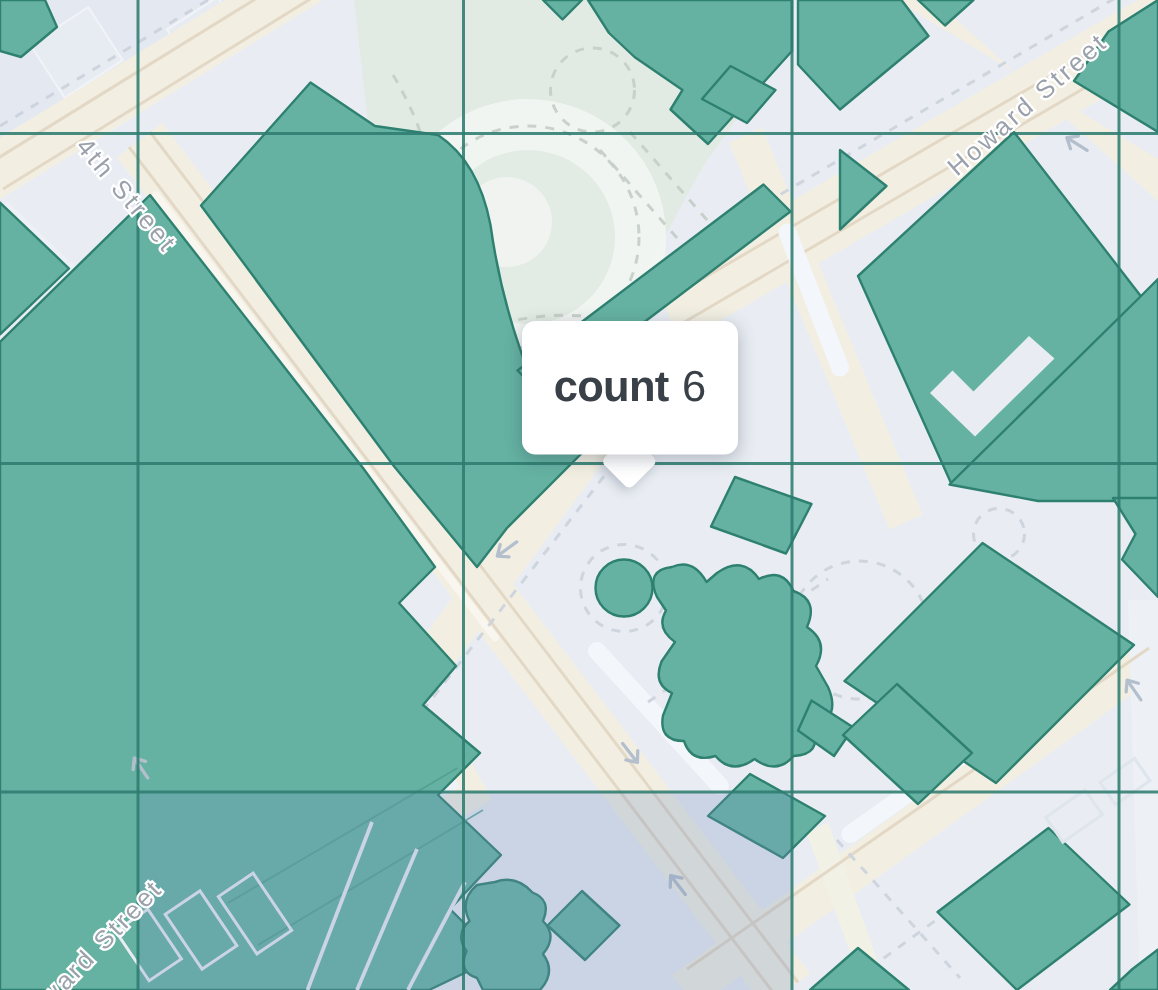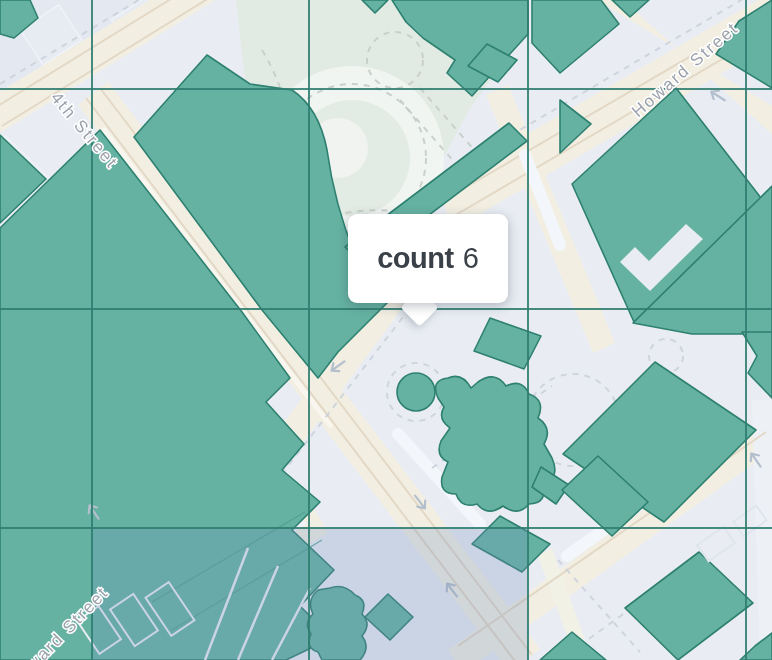--- a/index.html
+++ b/index.html
@@ -16,21 +16,21 @@
   .divw{stroke:#E9EDF3;stroke-width:2.5;fill:none;}
   .divt{stroke:#4F9E8D;stroke-width:1.2;fill:none;opacity:.8;}
   .lotl{stroke:#E9EDF3;stroke-width:2;fill:none;}
   .lotr{stroke:#DFE5ED;stroke-width:2;fill:none;}
   .fsq{fill:#E7EBF2;stroke:#F0F3F8;stroke-width:1.5;}
   .arrow{stroke:#B4BFCD;stroke-width:2.2;fill:none;stroke-linecap:round;stroke-linejoin:round;}
   .gridline{stroke:#2E7D70;stroke-width:2;opacity:.88;}
   .cellhl{fill:rgba(116,142,190,0.26);}
   .street-label{fill:#9AA1AB;stroke:#FFFFFF;stroke-width:3px;paint-order:stroke;
     font-family:"Liberation Sans",sans-serif;font-size:17px;letter-spacing:2px;}
-  .map-tooltip{position:absolute;left:348px;top:214px;width:160px;height:89px;background:#fff;
+  .map-tooltip{position:absolute;left:348px;top:214px;width:144px;height:89px;background:#fff;
     border-radius:9px;box-shadow:0 3px 12px rgba(40,50,70,.30);display:flex;align-items:center;
     justify-content:center;gap:9px;z-index:5;}
   .map-tooltip .tt-label{font-weight:bold;font-size:29px;color:#3A4047;letter-spacing:-.5px;}
   .map-tooltip .tt-value{font-weight:normal;font-size:29px;color:#3A4047;}
   .map-tooltip-pointer{position:absolute;left:406px;top:294px;width:27px;height:27px;background:#fff;
     transform:rotate(45deg);border-radius:4px;box-shadow:0 3px 8px rgba(40,50,70,.25);z-index:4;}
 </style>
 </head>
 <body>
 

